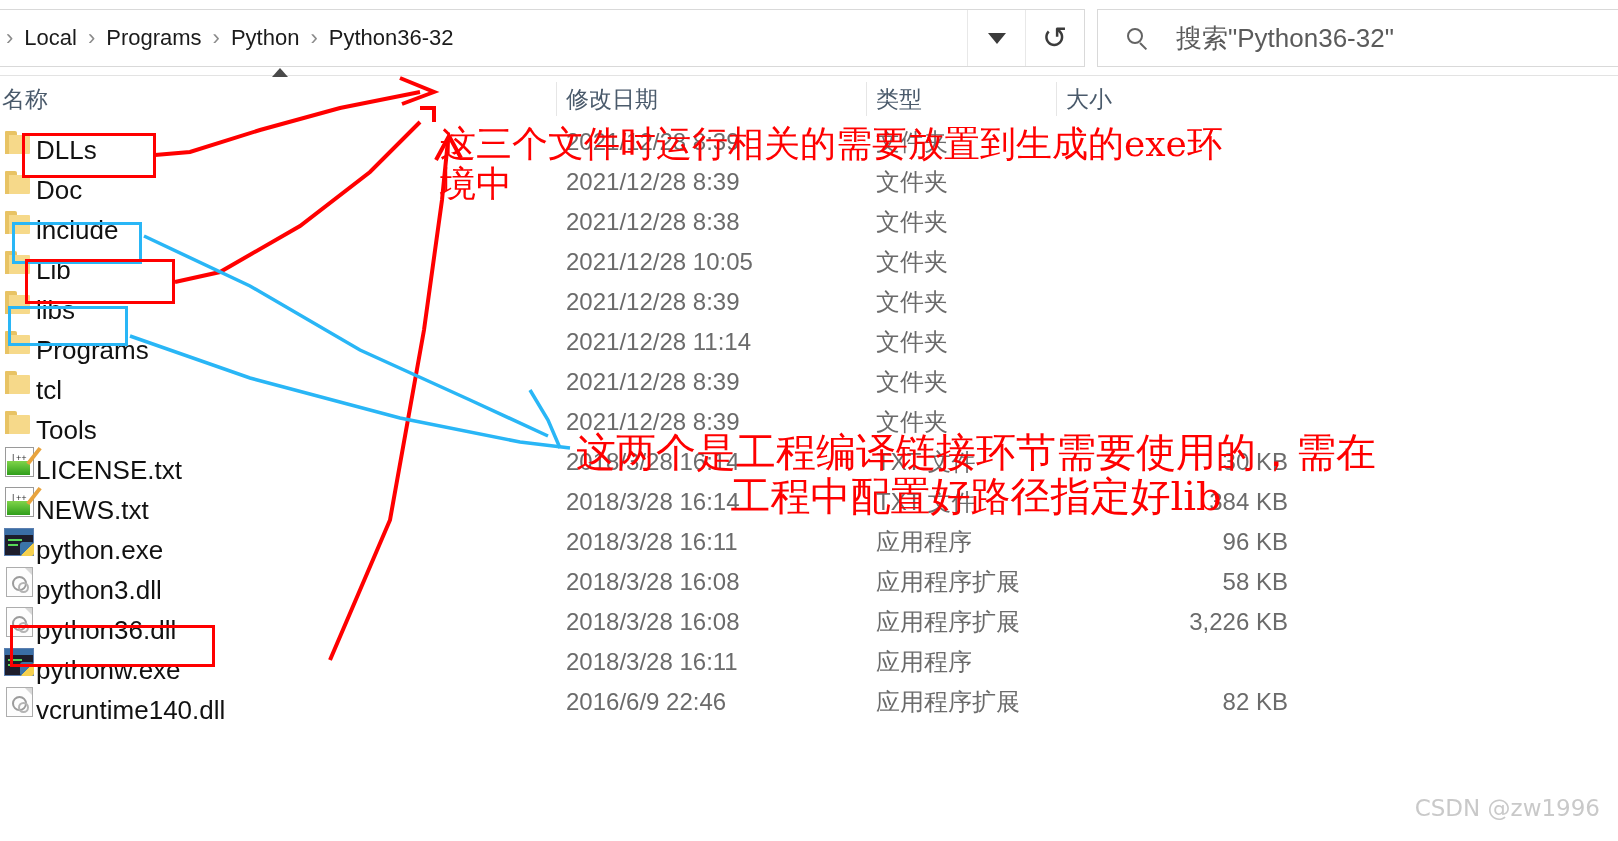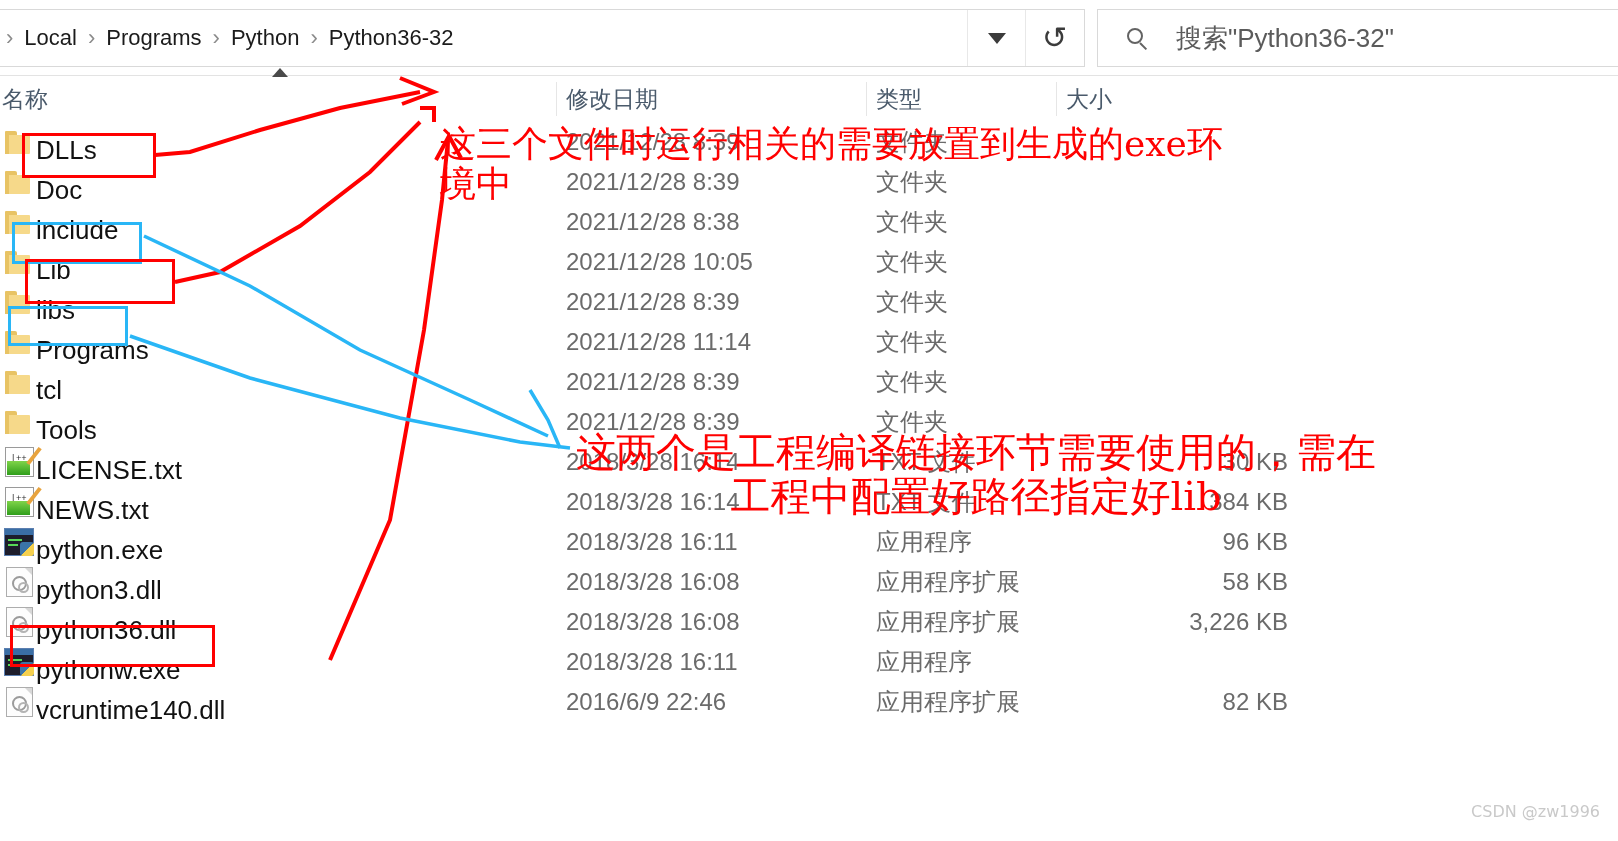--- a/index.html
+++ b/index.html
@@ -337,21 +337,21 @@
     position: absolute;
     box-sizing: border-box;
     background: transparent;
   }
   .hl-red { border: 3px solid #ff0000; }
   .hl-blue { border: 3px solid #29b6f6; }
 
   #wm {
     position: absolute;
     right: 18px; bottom: 20px;
-    font-size: 16px;
+    font-size: 23px;
     color: #c9c9c9;
     font-family: "DejaVu Sans", sans-serif;
     white-space: nowrap;
   }
 </style>
 </head>
 <body>
 
 <div id="explorer-topbar">
 

